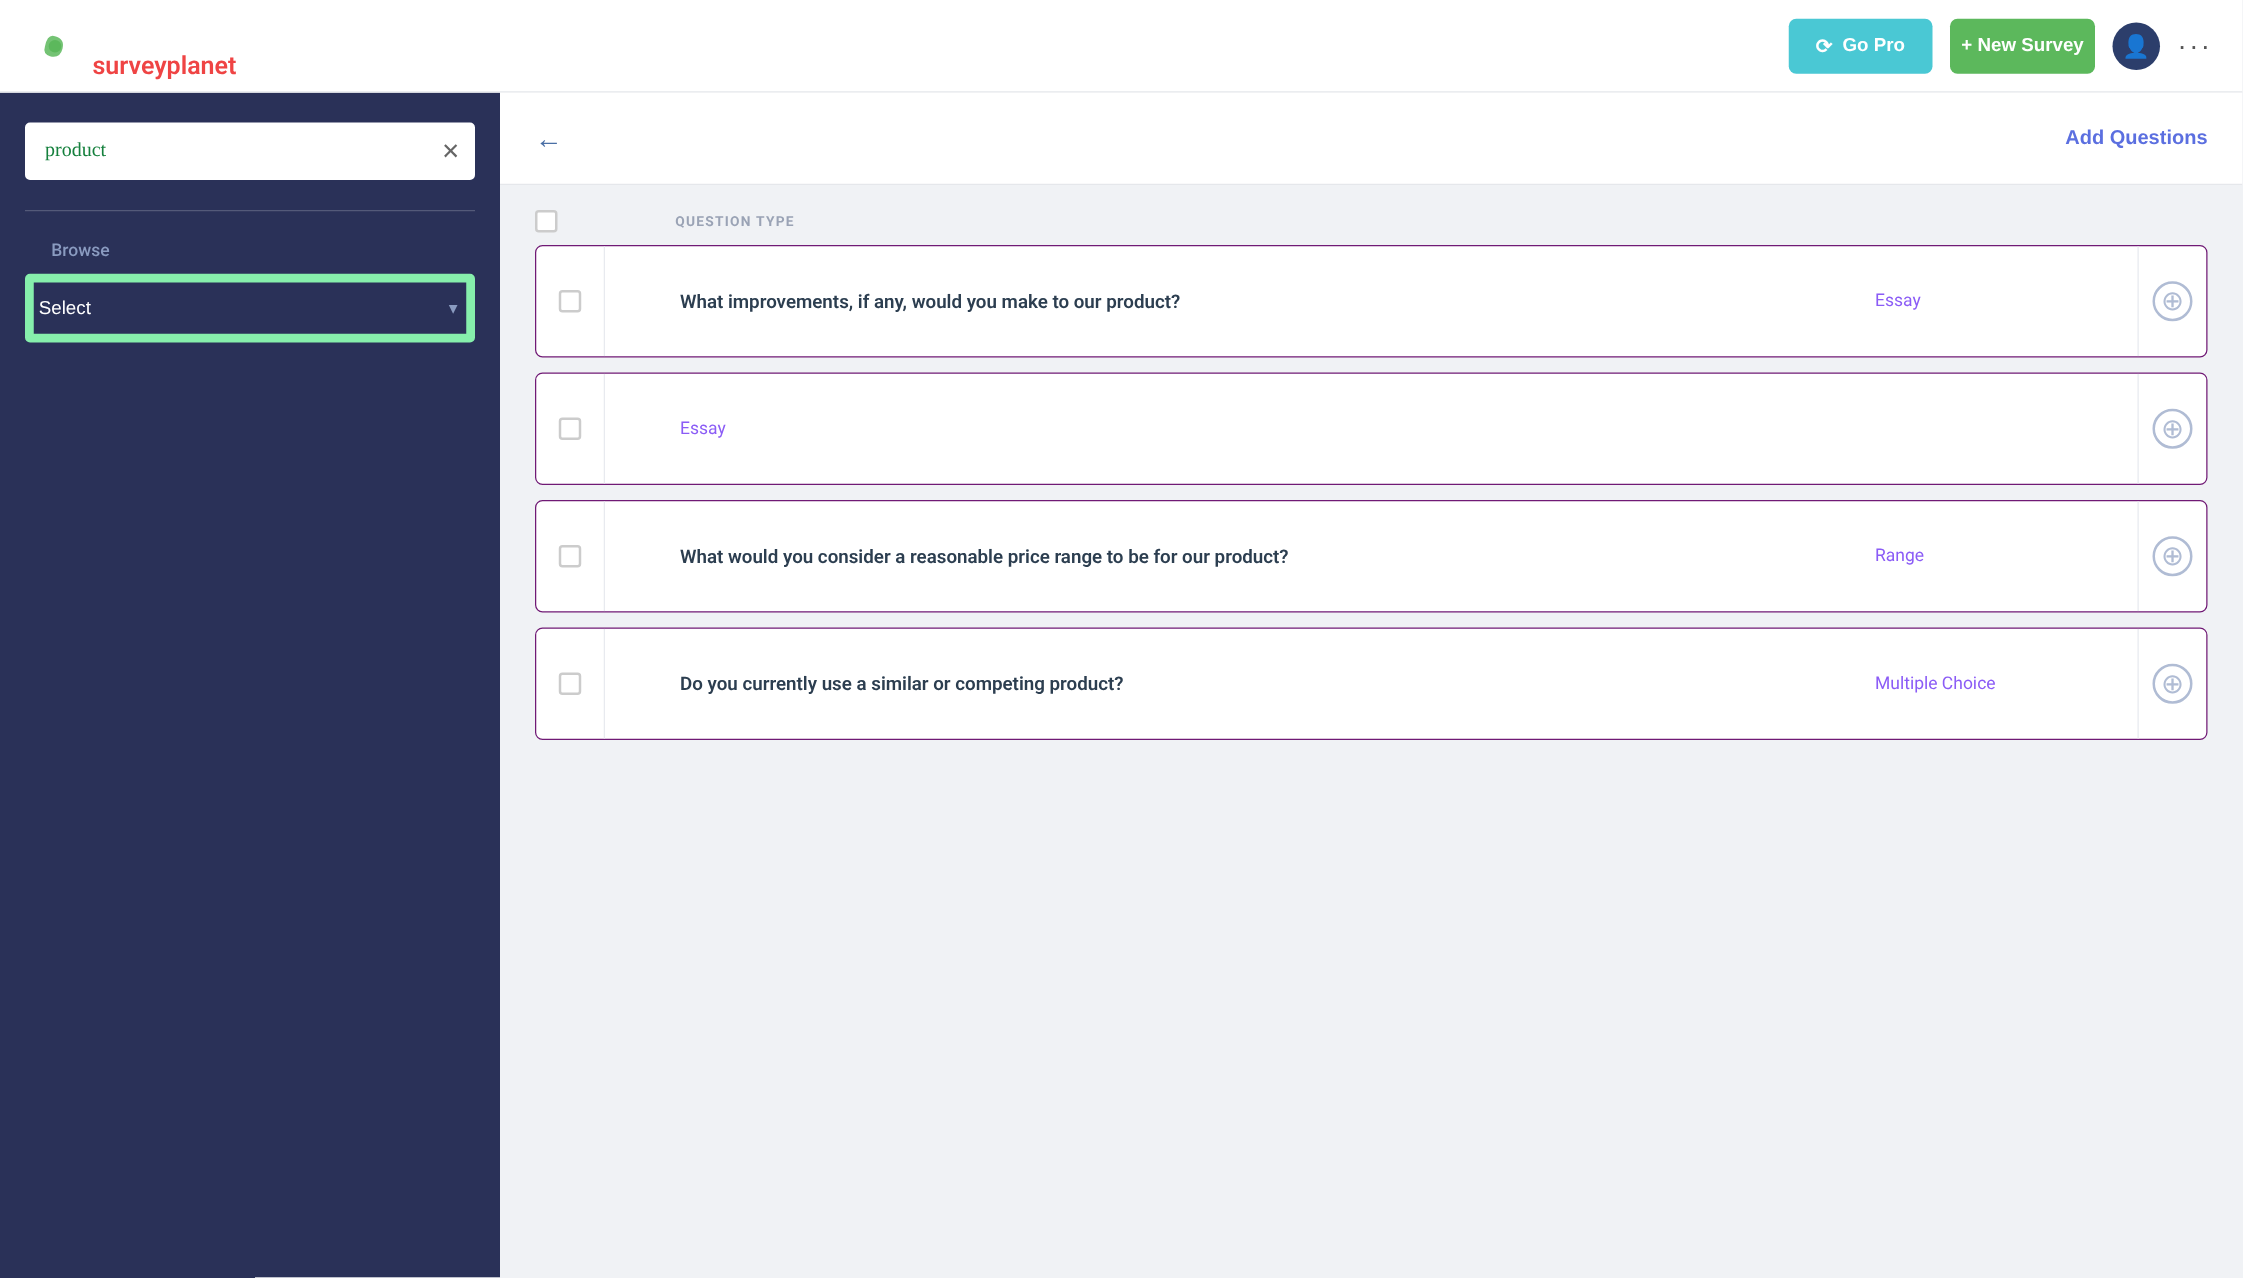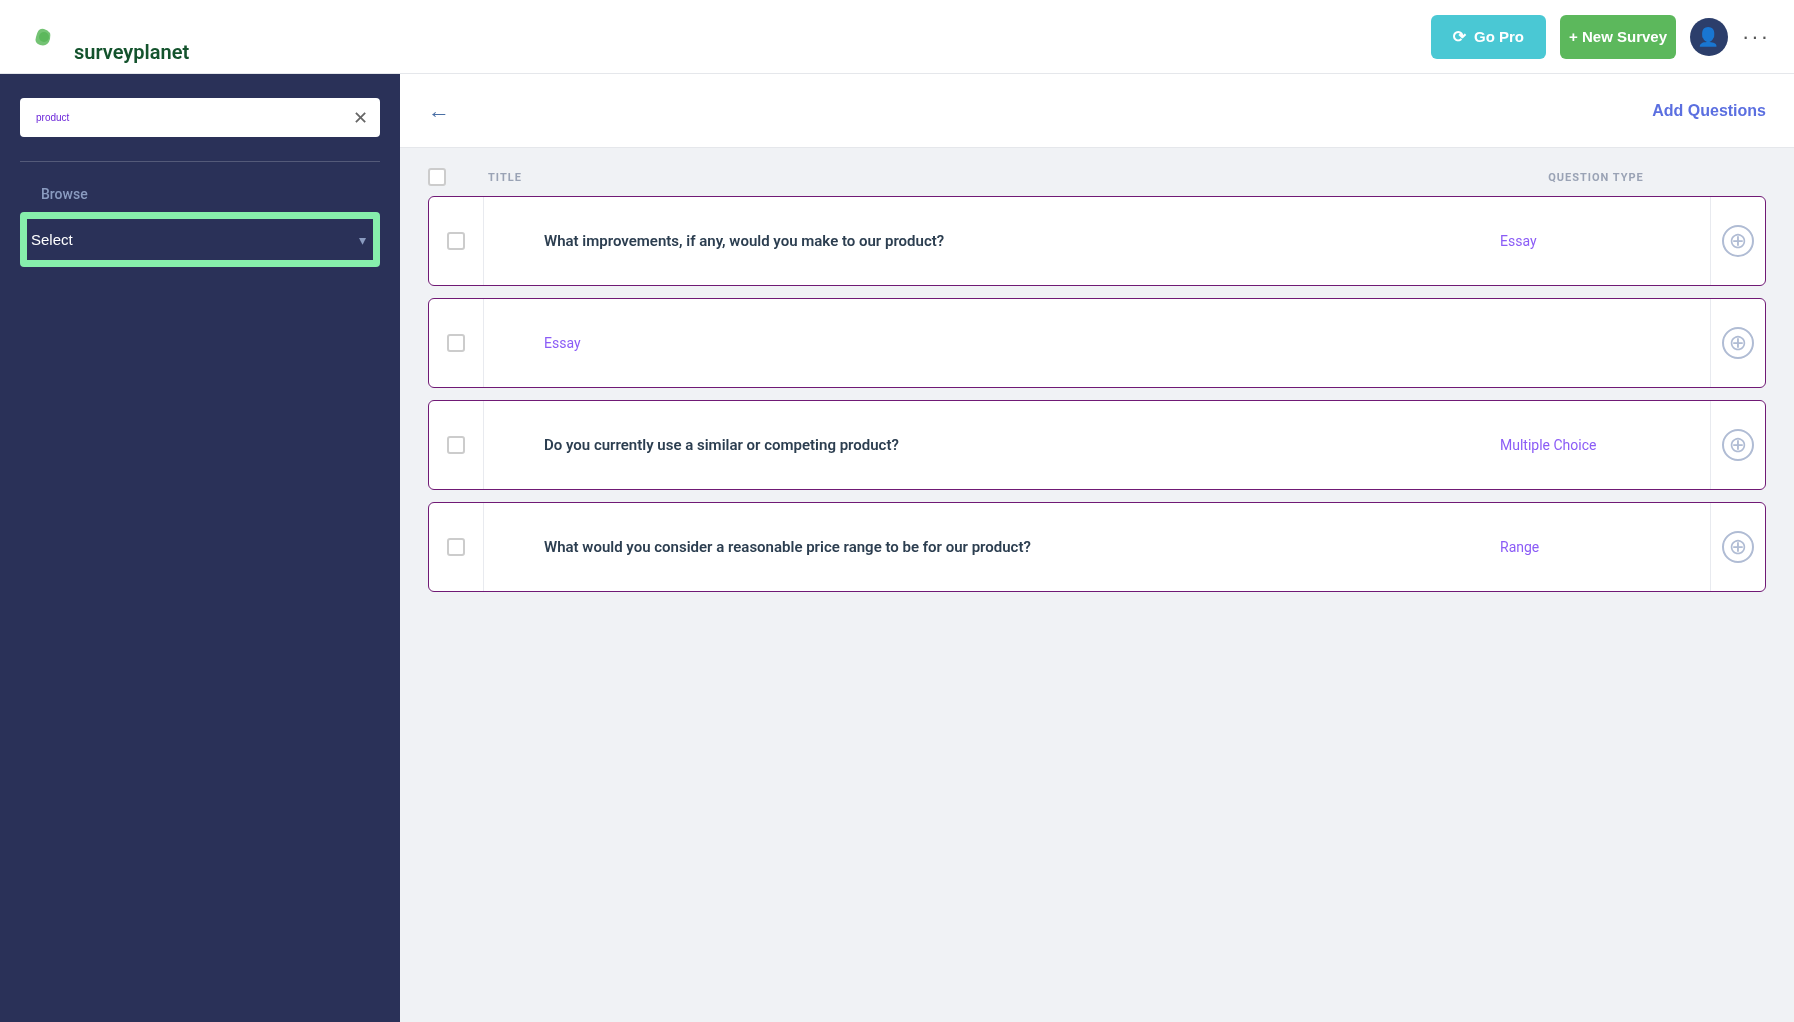--- a/index.html
+++ b/index.html
@@ -22,21 +22,21 @@
       align-items: center;
       gap: 10px;
     }
     .logo-icon {
       width: 40px;
       height: 40px;
     }
     .logo-text {
       font-size: 20px;
       font-weight: 600;
-      color: #14532d;
+      color: #ef4444;
       margin-top: 30px;
     }
     .header-right {
       display: flex;
       align-items: center;
       gap: 14px;
     }
     .btn-go-pro {
       background: #4ac8d4;
       color: #fff;
@@ -102,24 +102,25 @@
     }
     .search-box {
       position: relative;
       margin-bottom: 24px;
     }
     .search-input {
       width: 100%;
       padding: 12px 40px 12px 14px;
       border: 2px solid #fff;
       border-radius: 4px;
-      font-size: 10px;
+      font-size: 16px;
       background: #fff;
-      color: #6d28d9;
+      color: #15803d;
       outline: none;
+      font-family: Liberation Serif, serif;
     }
     .search-clear {
       position: absolute;
       right: 12px;
       top: 50%;
       transform: translateY(-50%);
       background: none;
       border: none;
       font-size: 18px;
       cursor: pointer;
@@ -382,21 +383,20 @@
         <span>Add Questions</span>
       </button>
     </div>
 
     <div class="questions-area">
 
       <div class="table-header">
         <div class="col-check">
           <div class="custom-checkbox"></div>
         </div>
-        <div class="col-title">TITLE</div>
         <div class="col-type">QUESTION TYPE</div>
         <div class="col-action"></div>
       </div>
 
       <div class="question-row">
         <div class="question-row-left">
           <div class="custom-checkbox"></div>
         </div>
         <div class="question-row-body">
           <span class="question-text">What improvements, if any, would you make to our product?</span>
@@ -417,35 +417,35 @@
         <div class="question-row-right">
           <button class="circle-icon-btn"></button>
         </div>
       </div>
 
       <div class="question-row">
         <div class="question-row-left">
           <div class="custom-checkbox"></div>
         </div>
         <div class="question-row-body">
-          <span class="question-text">Do you currently use a similar or competing product?</span>
-          <span class="question-type">Multiple Choice</span>
+          <span class="question-text">What would you consider a reasonable price range to be for our product?</span>
+          <span class="question-type">Range</span>
         </div>
         <div class="question-row-right">
           <button class="circle-icon-btn"></button>
         </div>
       </div>
 
       <div class="question-row">
         <div class="question-row-left">
           <div class="custom-checkbox"></div>
         </div>
         <div class="question-row-body">
-          <span class="question-text">What would you consider a reasonable price range to be for our product?</span>
-          <span class="question-type">Range</span>
+          <span class="question-text">Do you currently use a similar or competing product?</span>
+          <span class="question-type">Multiple Choice</span>
         </div>
         <div class="question-row-right">
           <button class="circle-icon-btn"></button>
         </div>
       </div>
 
     </div>
   </div>
 </div>
 

